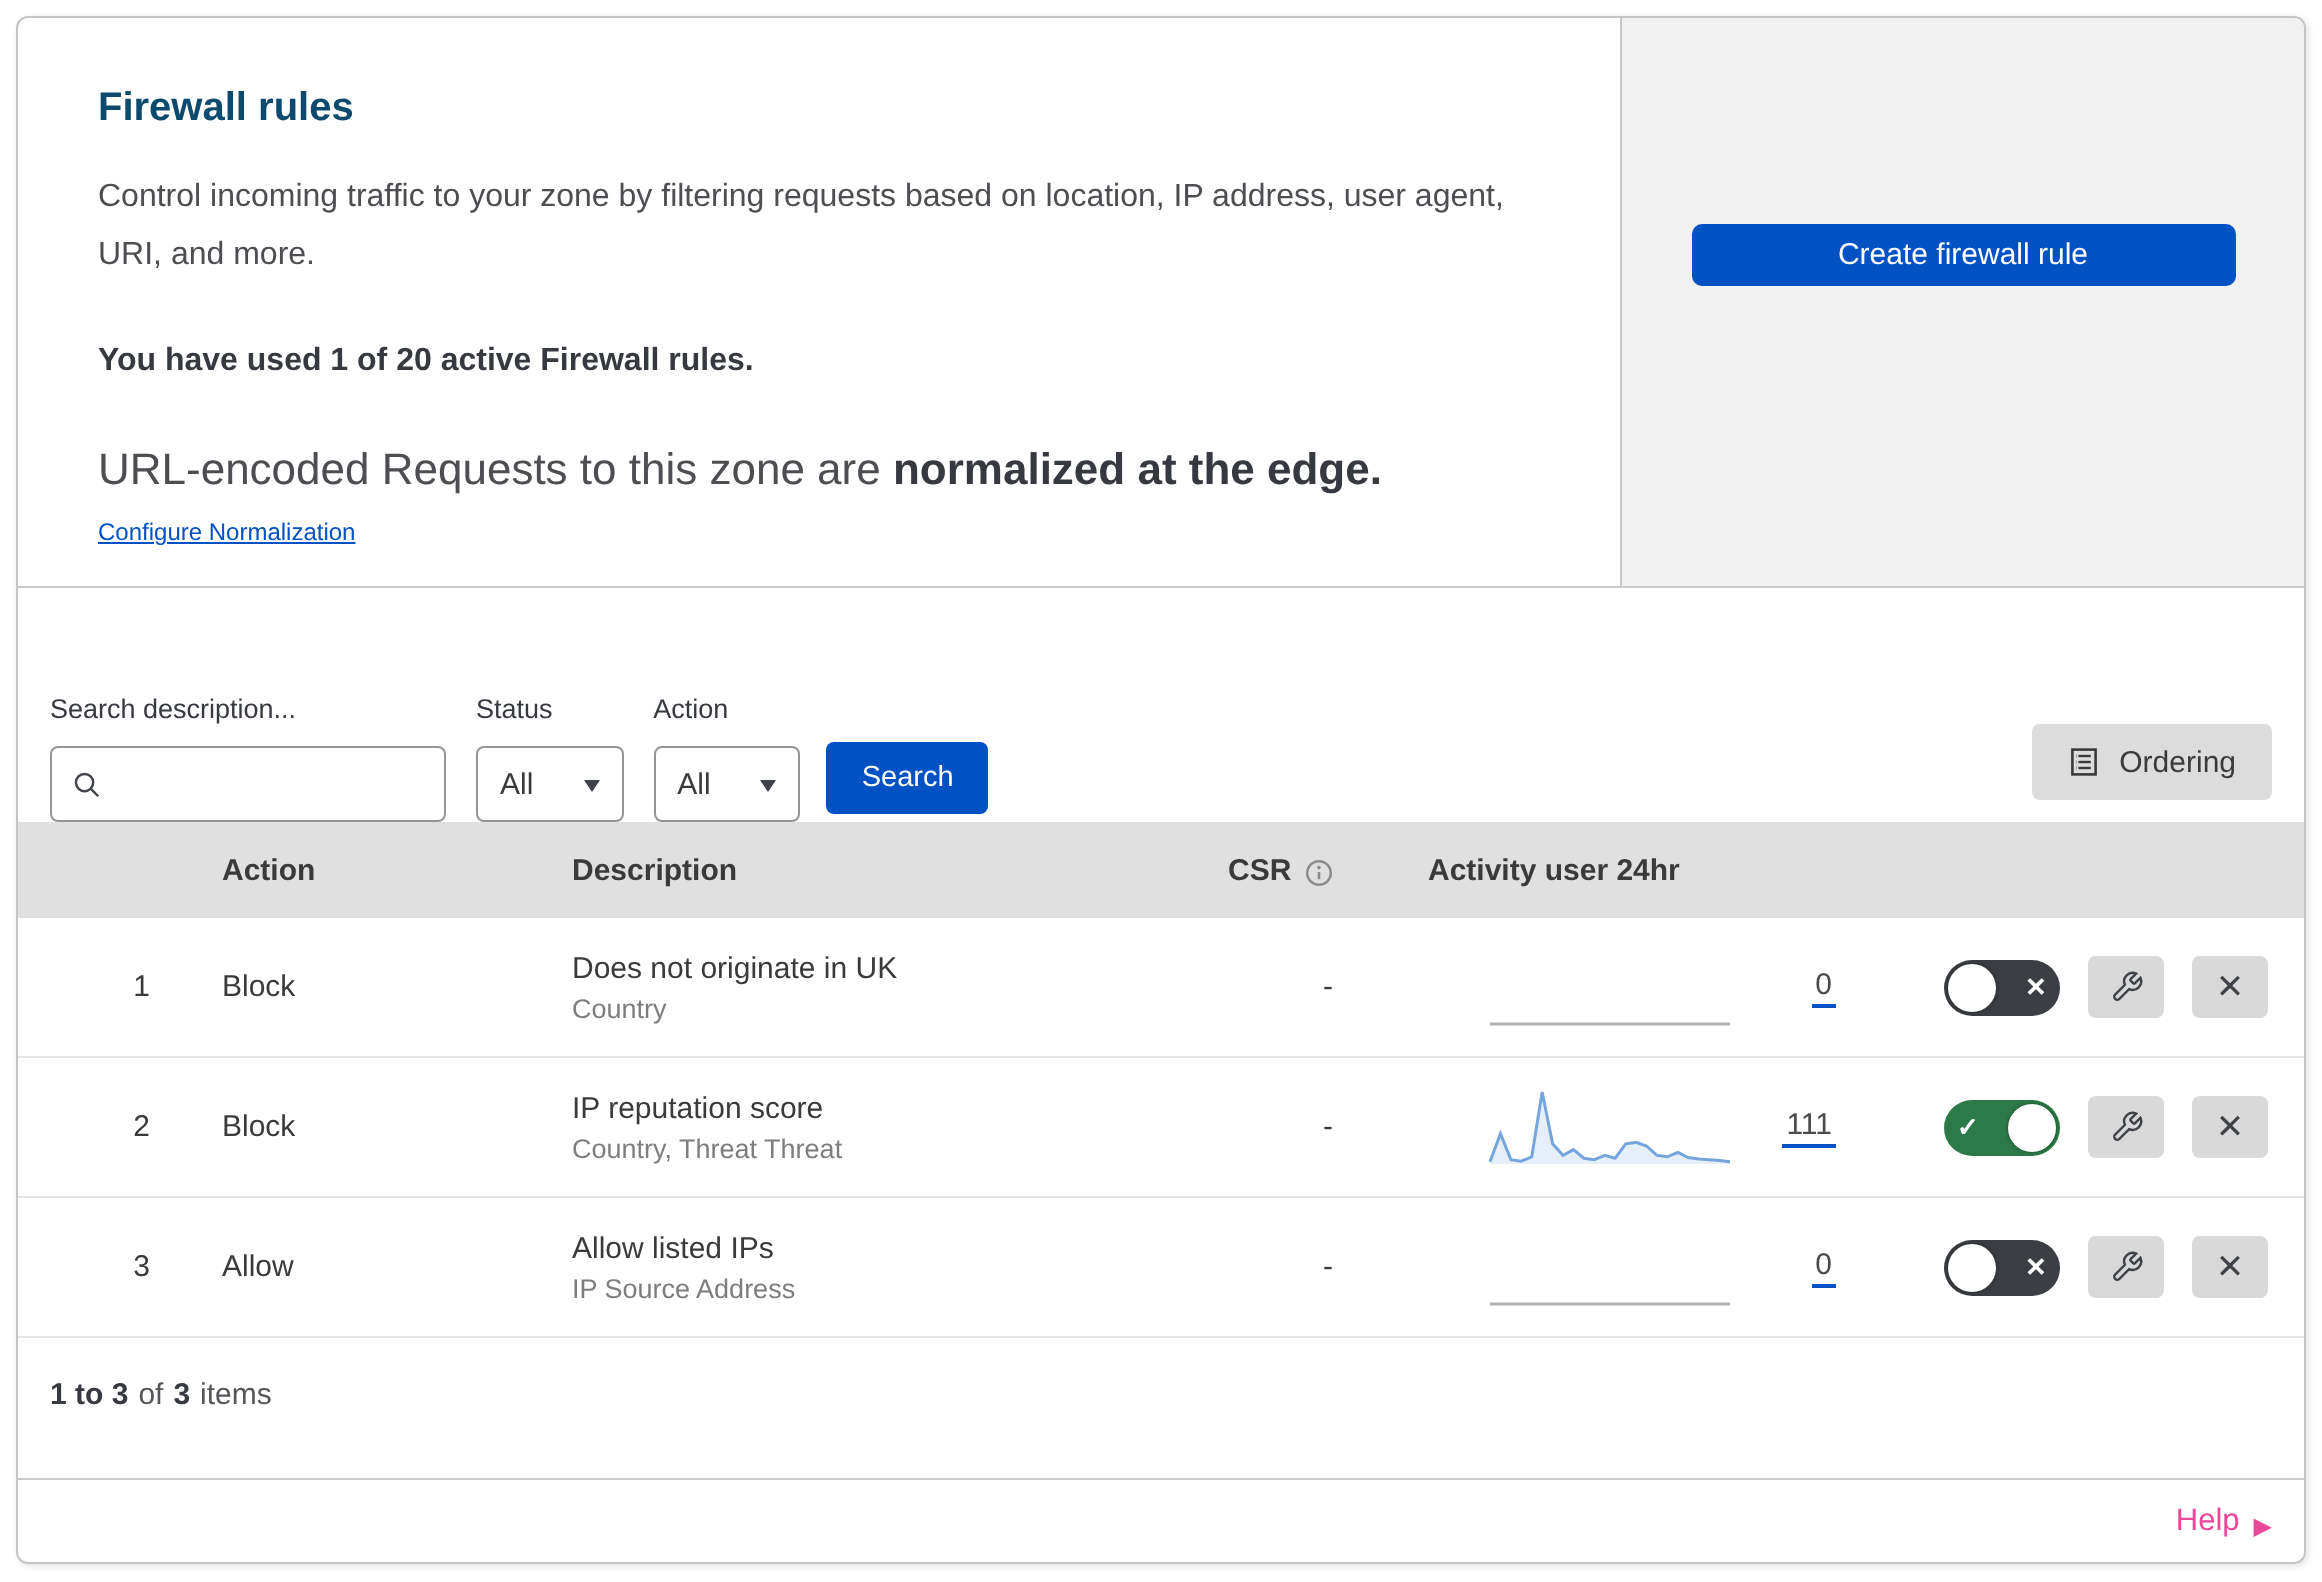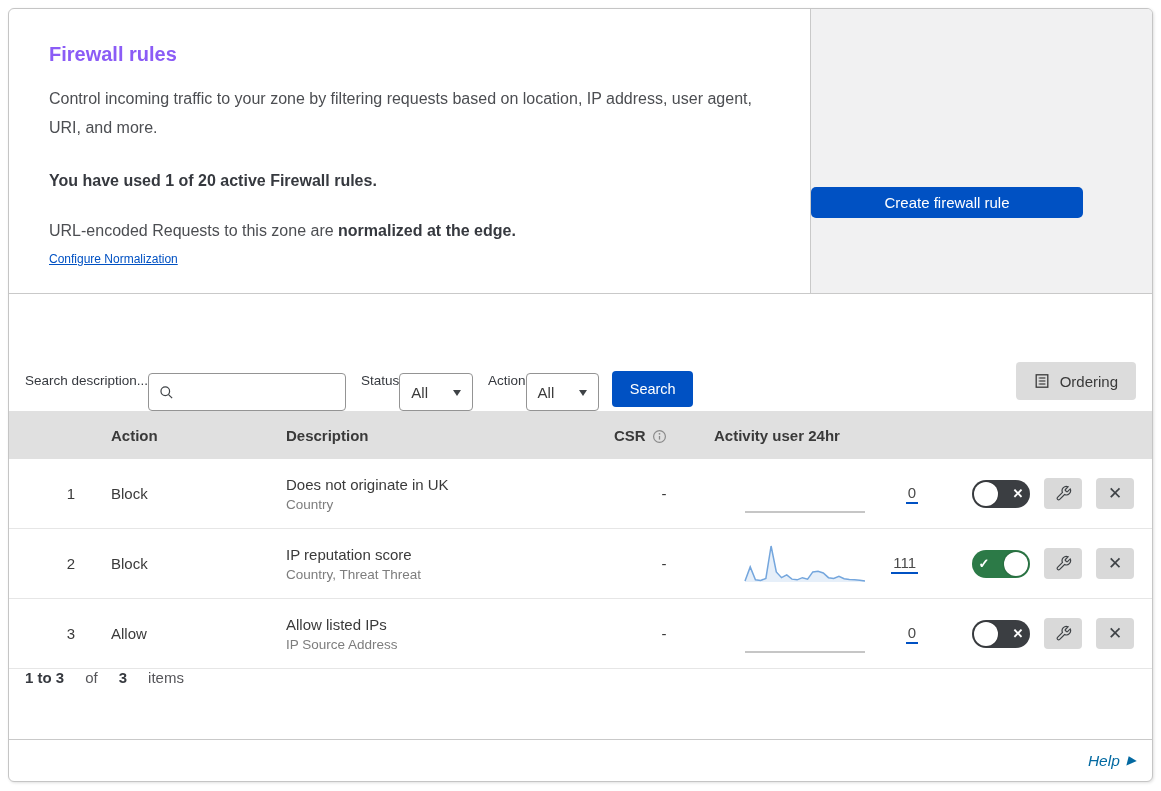--- a/index.html
+++ b/index.html
@@ -14,40 +14,40 @@
     position:absolute; left:8px; top:8px;
     width:1145px; height:774px;
     border:1px solid #c5c5c5; border-radius:6px;
     overflow:hidden; background:#fff;
     box-shadow:1px 1px 3px rgba(0,0,0,0.12);
   }
 
   
   .top { height:285px; display:flex; border-bottom:1px solid #c9c9c9; }
   .top-left { flex:1; padding:34px 40px; }
-  .top-left h1 { font-size:20px; font-weight:600; color:#8b5cf6; margin:0 0 18px; }
+  .top-left h1 { font-size:20px; font-weight:600; color:#0c4a6e; margin:0 0 18px; }
   .desc { font-size:16px; color:#4c4e52; line-height:29px; margin:0 0 30px; max-width:750px; }
   .usage { font-size:16px; font-weight:bold; color:#36393f; margin:0 0 32px; }
-  .norm { font-size:16px; color:#4c4e52; margin:0 0 9px; }
+  .norm { font-size:22px; color:#4c4e52; margin:0 0 9px; }
   .norm strong { color:#36393f; }
   .link { color:#0051c3; font-size:12px; text-decoration:underline; cursor:pointer; }
   .top-right {
     width:342px; background:#f1f1f2; border-left:1px solid #c9c9c9;
-    display:flex; flex-direction:row; align-items:center;
+    display:flex; flex-direction:column; align-items:center;
     padding-top:103px; gap:9px;
   }
   .btn-primary {
     background:#0051c3; color:#fff; border:none; border-radius:5px;
     font-family:inherit; font-size:15px; cursor:pointer;
   }
   .top-right .btn-primary { width:272px; height:31px; }
 
   
   .filters { height:117px; position:relative; padding:20px 16px 0; display:flex; gap:15px; align-items:flex-end; }
-  .fgroup { display:flex; flex-direction:row; }
+  .fgroup { display:flex; flex-direction:column; }
   .fgroup label { font-size:13.5px; color:#36393f; margin-bottom:11px; }
   .search-field {
     width:198px; height:38px; border:1px solid #949494; border-radius:4px;
     display:flex; align-items:center; padding:0 10px; gap:8px; background:#fff;
   }
   .search-field input {
     border:none; outline:none; flex:1; min-width:0;
     font-family:inherit; font-size:15px; background:transparent; color:#3a3a3a;
   }
   .selectbox {
@@ -96,24 +96,24 @@
   .toggle.on  { background:#2c7a47; flex-direction:row-reverse; }
   .toggle .knob { width:24px; height:24px; border-radius:50%; background:#fff; box-shadow:0 0 2px rgba(0,0,0,.4); }
   .toggle .sym { color:#fff; font-size:13px; font-weight:600; width:20px; text-align:center; }
   .icon-btn {
     width:38px; height:31px; background:#d9d9d9; border:none; border-radius:4px;
     display:flex; align-items:center; justify-content:center; cursor:pointer; color:#3f4347;
   }
   .icon-btn .x-glyph { font-size:17px; line-height:1; color:#3f4347; }
 
   
-  .tfoot { height:70px; display:flex; align-items:flex-start; padding:0 16px 14px; gap:21px; font-size:15px; color:#56565a; }
+  .tfoot { height:70px; display:flex; align-items:center; padding:0 16px 14px; gap:5px; font-size:15px; color:#56565a; }
   .tfoot .b { font-weight:bold; color:#36393f; }
   .helpbar { height:42px; border-top:1px solid #c9c9c9; display:flex; align-items:center; justify-content:flex-end; padding-right:16px; }
-  .help-link { display:flex; align-items:flex-start; gap:7px; color:#0369a1; font-size:15.5px; cursor:pointer; text-decoration:none;font-style:italic; }
+  .help-link { display:flex; align-items:flex-end; gap:7px; color:#ec4899; font-size:15.5px; cursor:pointer; text-decoration:none; }
   .help-link .arrow { font-size:12px; margin-top:1px; }
   svg { display:block; }
 </style>
 </head>
 <body>
 
 <div class="card">
 
   <div class="top">
     <div class="top-left">

